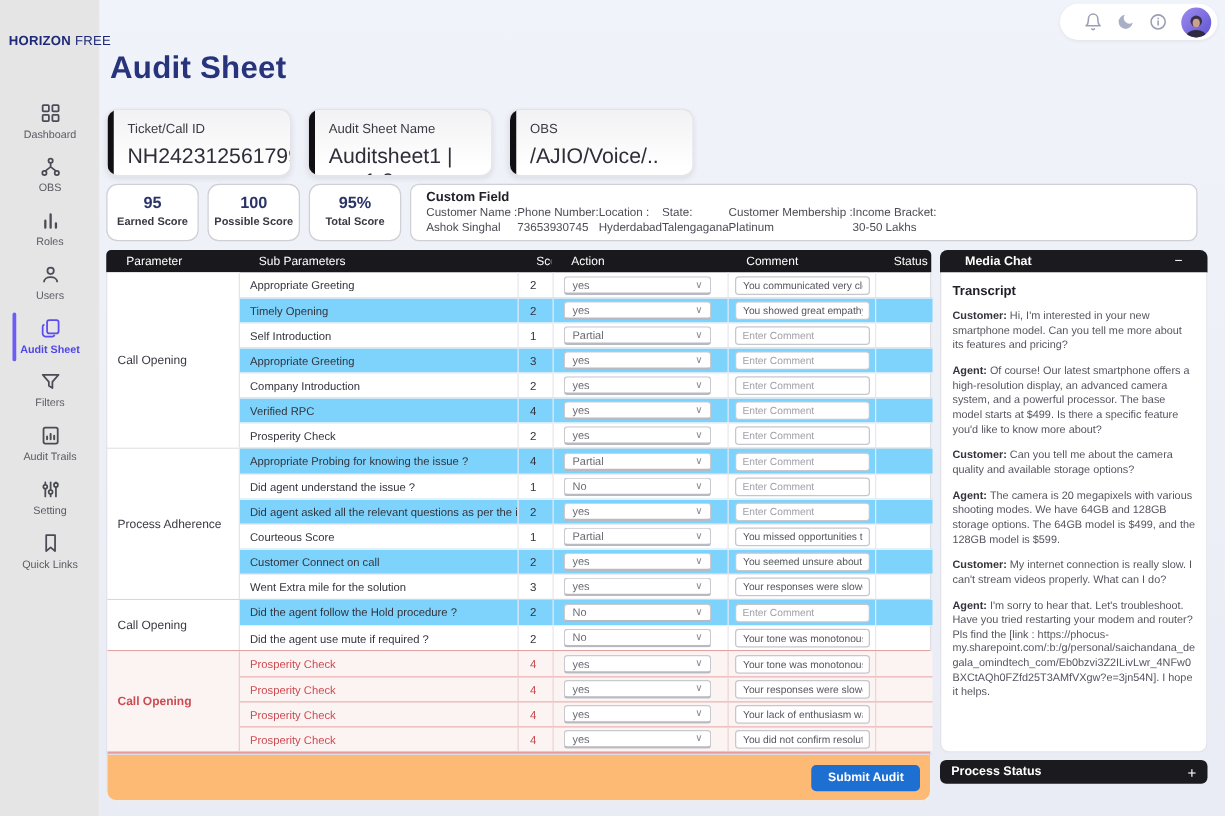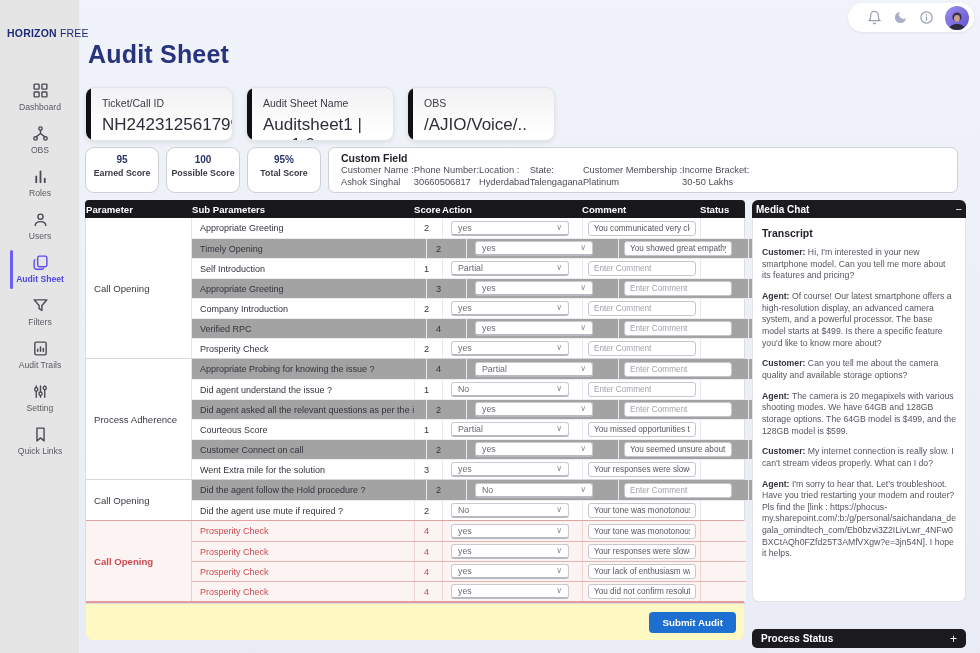--- a/index.html
+++ b/index.html
@@ -33,72 +33,72 @@
   
   .info-row { position:absolute; left:5px; top:87px; display:flex; gap:13px; }
   .info-card { position:relative; width:148px; height:54px; background:linear-gradient(180deg,#f2f2f4 0%,#ffffff 90%); border:1px solid #e3e3e8; border-radius:9px; box-shadow:0 2px 4px rgba(60,60,80,.10); padding:9px 10px 0 16px; overflow:hidden; }
   .info-card::before { content:""; position:absolute; left:0; top:0; bottom:0; width:5px; background:#101014; }
   .info-label { font-size:10.5px; color:#3a3a44; margin-bottom:6px; }
   .info-value { font-size:17px; color:#2e2e38; }
 
   
   .score-row { position:absolute; left:5px; top:147px; display:flex; gap:7px; }
   .score-card { width:74px; height:46px; background:#fff; border:1px solid #cfcfd6; border-radius:9px; text-align:center; padding-top:6px; }
-  .score-value { font-size:10px; font-weight:800; color:#2b3467; }
+  .score-value { font-size:13px; font-weight:800; color:#2b3467; }
   .score-label { font-size:8.8px; font-weight:700; color:#3a3a44; margin-top:3px; }
   .custom-card { width:630px; height:46px; background:#fff; border:1px solid #cfcfd6; border-radius:7px; padding:4px 12px 0 12px; }
   .custom-title { font-size:10.5px; font-weight:800; color:#1f1f28; margin-bottom:1px; }
   .custom-fields { display:flex; }
   .cf-pair { min-width:0; }
   .cf-label { font-size:9.3px; color:#4c4c56; margin-bottom:2px; white-space:nowrap; }
   .cf-value { font-size:9.3px; color:#4c4c56; white-space:nowrap; }
 
   
   .table-area { position:absolute; left:5px; top:200px; width:660px; }
   .t-header { display:grid; grid-template-columns:106px 222px 28px 140px 118px 46px; background:#19191d; color:#fff; height:18px; align-items:center; border-radius:4px 4px 0 0; }
-  .t-header div { font-size:9.6px; font-weight:700; padding-left:1px; white-space:nowrap; overflow:hidden; }
+  .t-header div { font-size:9.6px; font-weight:400; padding-left:16px; white-space:nowrap; overflow:hidden; }
   .t-body { background:#fff; border:1px solid #dcdce2; border-top:none; }
   .t-group { display:flex; border-top:1px solid #d6d6dc; }
   .t-group:first-child { border-top:none; }
   .g-label { width:106px; flex:0 0 106px; display:flex; align-items:center; padding-left:8px; font-size:9.6px; color:#3a3a44; border-right:1px solid #e4e4ea; background:#fff; }
   .g-rows { flex:1; display:flex; flex-direction:column;justify-content:flex-end; }
   .t-row { display:grid; grid-template-columns:222px 28px 140px 118px 46px; height:20px; align-items:center; border-top:1px solid #ededf1; }
   .g-rows .t-row:first-child { border-top:none; }
-  .t-row.alt { background:#a3a3a3;gap:12px; }
+  .t-row.alt { background:#7dd3fc; }
   .cell-sub { font-size:9px; color:#33333d; padding-left:8px; white-space:nowrap; overflow:hidden; }
   .cell-score { font-size:9.2px; color:#33333d; padding-left:9px; border-left:1px solid #e8e8ee; height:100%; display:flex; align-items:center; }
   .cell-action, .cell-comment, .cell-status { border-left:1px solid #e8e8ee; height:100%; display:flex; align-items:center; }
   .sel { margin-left:8px; width:118px; height:15px; background:#fff; border:1px solid #c9c9d0; border-bottom:2px solid #b9b9c2; border-radius:3px; display:flex; align-items:center; justify-content:space-between; padding:0 6px; cursor:pointer; }
   .sel-val { font-size:8.8px; color:#6a6a74; }
   .sel-chev { font-size:8px; color:#8a8a94; line-height:1; }
   .cmt { margin-left:5px; width:108px; height:15px; border:1px solid #c6c6cd; border-radius:3px; font-size:8.2px; color:#55555f; padding:0 5px; font-family:"Liberation Sans",sans-serif; background:#fff; }
   .cmt::placeholder { color:#a2a2ab; font-size:8.2px; }
 
   
   .t-group.red { background:#fcf4f3; border-top:1px solid #e2a2a2; border-bottom:2px solid #e69c9c; }
   .t-group.red .g-label { background:#fcf4f3; color:#cc4b52; font-weight:700; border-right:1px solid #eccccc; }
   .t-group.red .t-row { background:#fcf4f3; border-top:1px solid #e7b4b4; }
   .t-group.red .t-row:first-child { border-top:none; }
   .t-group.red .cell-sub, .t-group.red .cell-score { color:#cc4b52; }
   .t-group.red .cell-score, .t-group.red .cell-action, .t-group.red .cell-comment, .t-group.red .cell-status { border-left-color:#eed4d4; }
 
-  .table-footer { position:relative; height:37px; background:#fef9c3; border:1px solid #ececf1; border-top:none; border-radius:0 0 8px 8px; }
+  .table-footer { position:relative; height:37px; background:#fdba74; border:1px solid #ececf1; border-top:none; border-radius:0 0 8px 8px; }
   .submit-btn { position:absolute; right:8px; top:8px; background:#1d6fd1; color:#fff; font-size:9.8px; font-weight:700; border:none; border-radius:4px; padding:5px 13px; cursor:pointer; font-family:"Liberation Sans",sans-serif; }
 
   
   .media { position:absolute; left:672px; top:200px; width:214px; }
-  .media-header { height:18px; background:#1b1b1f; color:#fff; border-radius:6px 6px 0 0; display:flex; align-items:center; justify-content:space-between; padding:0 4px; }
+  .media-header { height:18px; background:#1b1b1f; color:#fff; border-radius:6px 6px 0 0; display:flex; align-items:center; justify-content:space-between; padding:0 20px; }
   .media-title { font-size:10px; font-weight:700; }
   .media-collapse { font-size:11px; cursor:pointer; line-height:1; }
   .media-body { height:384px; background:#fff; border:1px solid #e2e2e8; border-top:none; border-radius:0 0 7px 7px; padding:9px 9px; overflow:hidden; }
   .transcript-title { font-size:10.5px; font-weight:800; color:#1f1f28; margin-bottom:8px; }
   .msg { font-size:8.7px; line-height:1.34; color:#555560; margin-bottom:9px; overflow-wrap:anywhere; }
   .msg b { color:#33333d; }
 
-  .process-bar { position:absolute; left:672px; top:629px; width:214px; height:19px; background:#1b1b1f; color:#fff; border-radius:5px; display:flex; align-items:center; justify-content:space-between; padding:0 9px; }
+  .process-bar { position:absolute; left:672px; top:608px; width:214px; height:19px; background:#1b1b1f; color:#fff; border-radius:5px; display:flex; align-items:center; justify-content:space-between; padding:0 9px; }
   .process-title { font-size:10px; font-weight:700; }
   .process-expand { font-size:12px; cursor:pointer; line-height:1; }
 </style>
 </head>
 <body>
 
 <div class="sidebar">
   <div class="logo">
     <b>HORIZON</b>
     <span>FREE</span>
@@ -262,21 +262,21 @@
     </div>
     <div class="custom-card">
       <div class="custom-title">Custom Field</div>
       <div class="custom-fields" id="custom-fields">
           <div class="cf-pair">
             <div class="cf-label">Customer Name :</div>
             <div class="cf-value">Ashok Singhal</div>
           </div>
           <div class="cf-pair">
             <div class="cf-label">Phone Number:</div>
-            <div class="cf-value">30660506817</div>
+            <div class="cf-value">73653930745</div>
           </div>
           <div class="cf-pair">
             <div class="cf-label">Location :</div>
             <div class="cf-value">Hyderdabad</div>
           </div>
           <div class="cf-pair">
             <div class="cf-label">State:</div>
             <div class="cf-value">Talengagana</div>
           </div>
           <div class="cf-pair">

